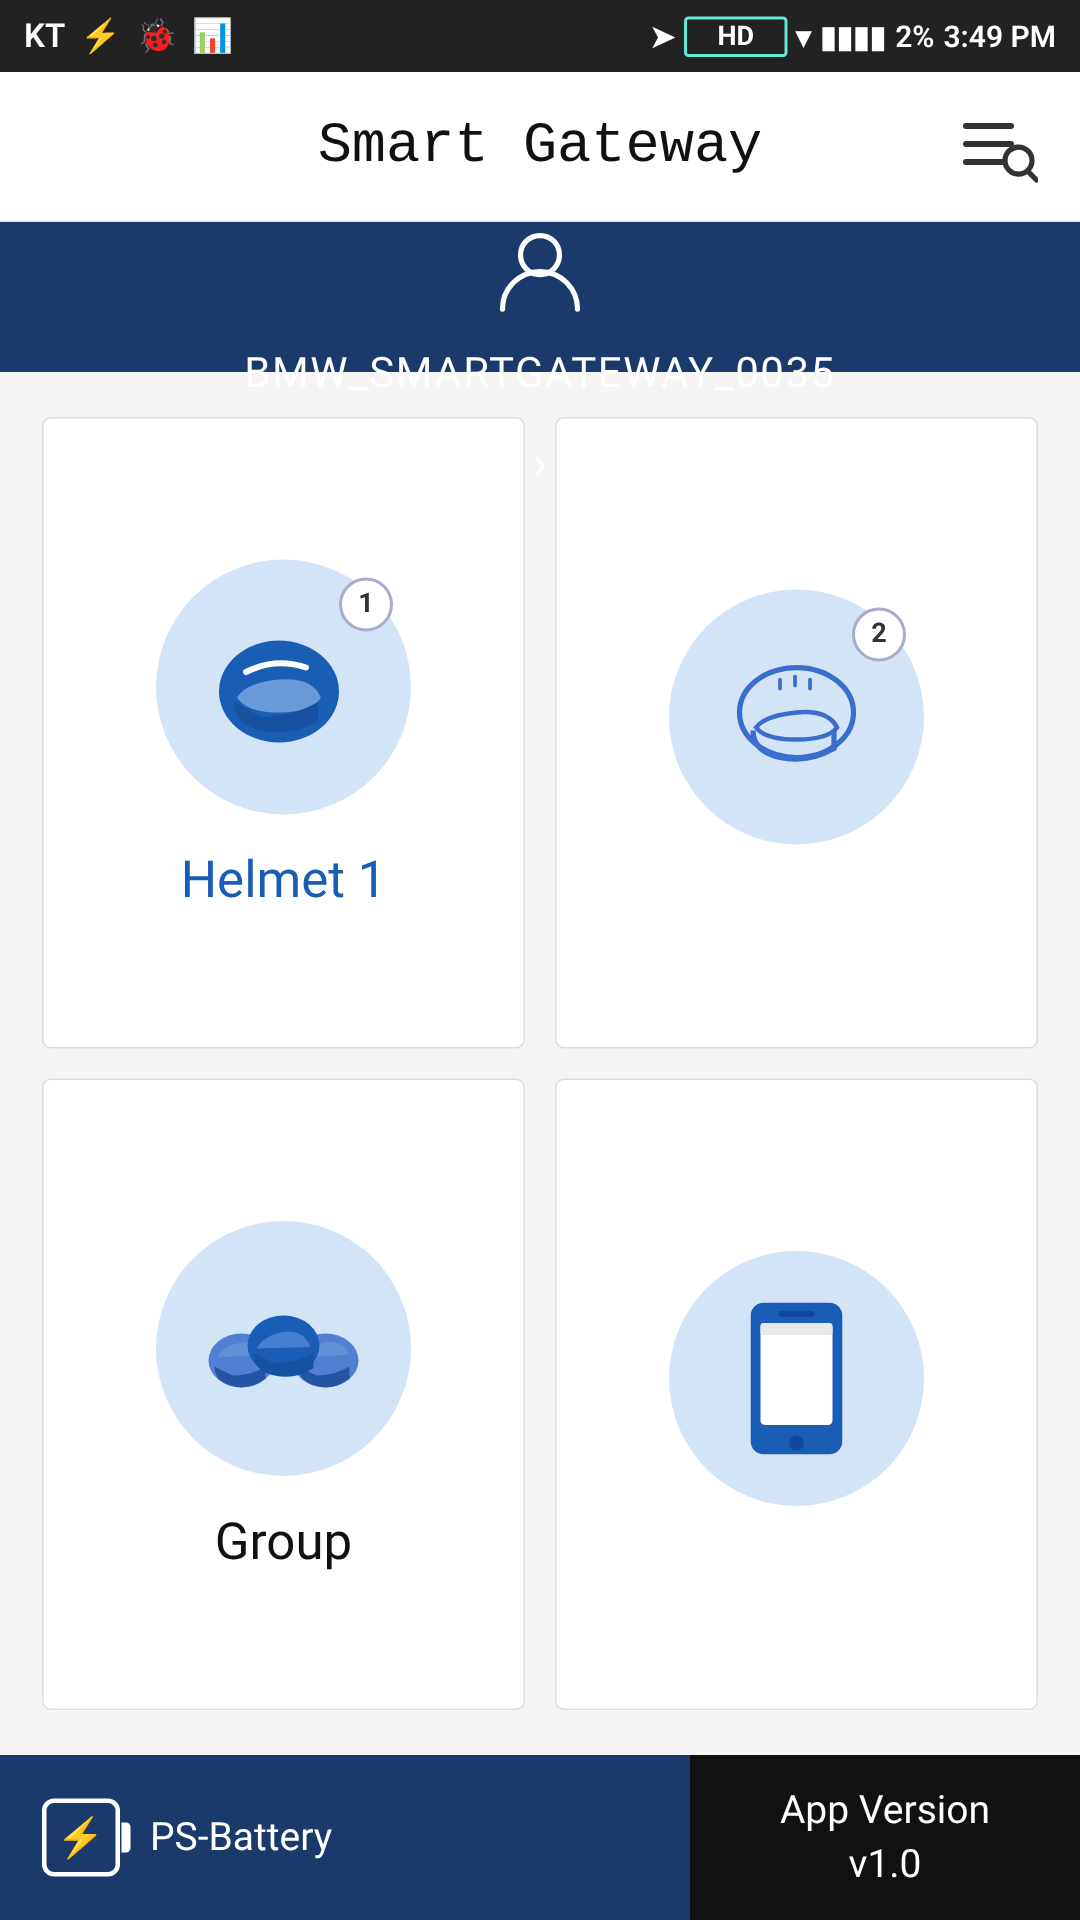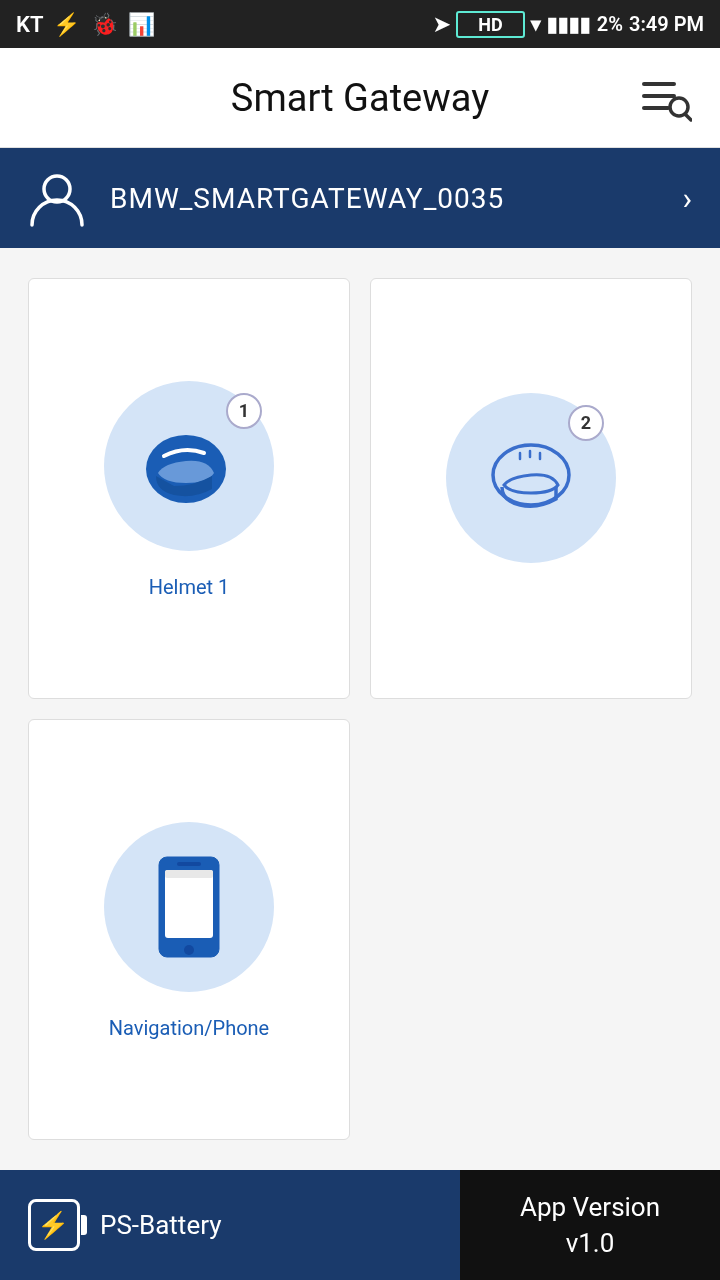--- a/index.html
+++ b/index.html
@@ -46,32 +46,34 @@
       align-items: center;
       justify-content: space-between;
       padding: 0 28px;
       border-bottom: 1px solid #e0e0e0;
       flex-shrink: 0;
     }
     .header-title {
       font-size: 38px;
       font-weight: 400;
       color: #111;
+      font-family: Liberation Mono, monospace;
     }
 
     
     .bt-banner {
       background: #1a3a6b;
       height: 100px;
       display: flex;
       align-items: center;
       padding: 2px 28px;
       gap: 24px;
       flex-shrink: 0;
       cursor: pointer;
+      flex-direction: column;
     }
     .bt-user-icon {
       width: 58px;
       height: 58px;
       flex-shrink: 0;
     }
     .bt-device-name {
       flex: 1;
       color: #fff;
       font-size: 28px;
@@ -130,21 +132,21 @@
       display: flex;
       align-items: center;
       justify-content: center;
       font-size: 18px;
       font-weight: 700;
       color: #333;
       z-index: 2;
     }
 
     .grid-label {
-      font-size: 20px;
+      font-size: 34px;
       font-weight: 400;
       color: #111;
       text-align: right;
     }
     .grid-label.active {
       color: #1a5db5;
     }
 
     
     .footer {
@@ -318,38 +320,57 @@
 
         <path d="M26 54 Q26 68 44 72 Q62 76 80 66 L80 54" fill="none" stroke="#3a6ecc" stroke-width="3.5"></path>
 
         <line x1="44" y1="26" x2="44" y2="20" stroke="#3a6ecc" stroke-width="2.5" stroke-linecap="round"></line>
         <line x1="54" y1="24" x2="54" y2="18" stroke="#3a6ecc" stroke-width="2.5" stroke-linecap="round"></line>
         <line x1="64" y1="26" x2="64" y2="20" stroke="#3a6ecc" stroke-width="2.5" stroke-linecap="round"></line>
       </svg>
     </div>
   </div>
 
-
   <div class="grid-item">
     <div class="grid-icon-circle">
 
+      <svg class="group-svg" viewBox="0 0 120 100" fill="none" xmlns="http://www.w3.org/2000/svg">
+
+        <ellipse cx="32" cy="58" rx="22" ry="18" fill="#3a6ecc" opacity="0.85"></ellipse>
+        <path d="M14 62 Q14 72 26 75 Q38 78 48 70 L48 62 Q38 68 26 68 Z" fill="#1a4d99" opacity="0.85"></path>
+        <path d="M16 56 Q20 48 32 46 Q44 44 48 54" fill="#6a9cd8" opacity="0.6"></path>
+
+        <ellipse cx="88" cy="58" rx="22" ry="18" fill="#3a6ecc" opacity="0.85"></ellipse>
+        <path d="M70 62 Q70 72 82 75 Q94 78 104 70 L104 62 Q94 68 82 68 Z" fill="#1a4d99" opacity="0.85"></path>
+        <path d="M72 56 Q76 48 88 46 Q100 44 104 54" fill="#6a9cd8" opacity="0.6"></path>
+
+        <ellipse cx="60" cy="48" rx="24" ry="20" fill="#1a5db5"></ellipse>
+        <path d="M40 53 Q40 65 54 68 Q68 71 80 63 L80 53 Q68 60 54 60 Z" fill="#1552a0"></path>
+        <path d="M42 50 Q47 41 60 39 Q73 37 78 49" fill="#5a8ed8" opacity="0.7"></path>
+      </svg>
+    </div>
+    <span class="grid-label">Group</span>
+  </div>
+
+  <div class="grid-item">
+    <div class="grid-icon-circle">
+
       <svg class="phone-svg" viewBox="0 0 80 110" fill="none" xmlns="http://www.w3.org/2000/svg">
 
         <rect x="10" y="5" width="60" height="100" rx="8" ry="8" fill="#1a5db5" stroke="#1a5db5" stroke-width="1"></rect>
 
         <rect x="16" y="18" width="48" height="68" rx="3" fill="white"></rect>
 
         <circle cx="40" cy="98" r="5" fill="#1249a0"></circle>
 
         <rect x="28" y="10" width="24" height="4" rx="2" fill="#1249a0"></rect>
 
         <rect x="16" y="18" width="48" height="8" rx="2" fill="#e8e8e8"></rect>
       </svg>
     </div>
-    <span class="grid-label active">Navigation/Phone</span>
   </div>
 
 </div>
 
 <div class="footer">
   <div class="footer-left">
     <div class="battery-icon">
       <span class="battery-bolt">⚡</span>
     </div>
     <span class="footer-left-label">PS-Battery</span>

